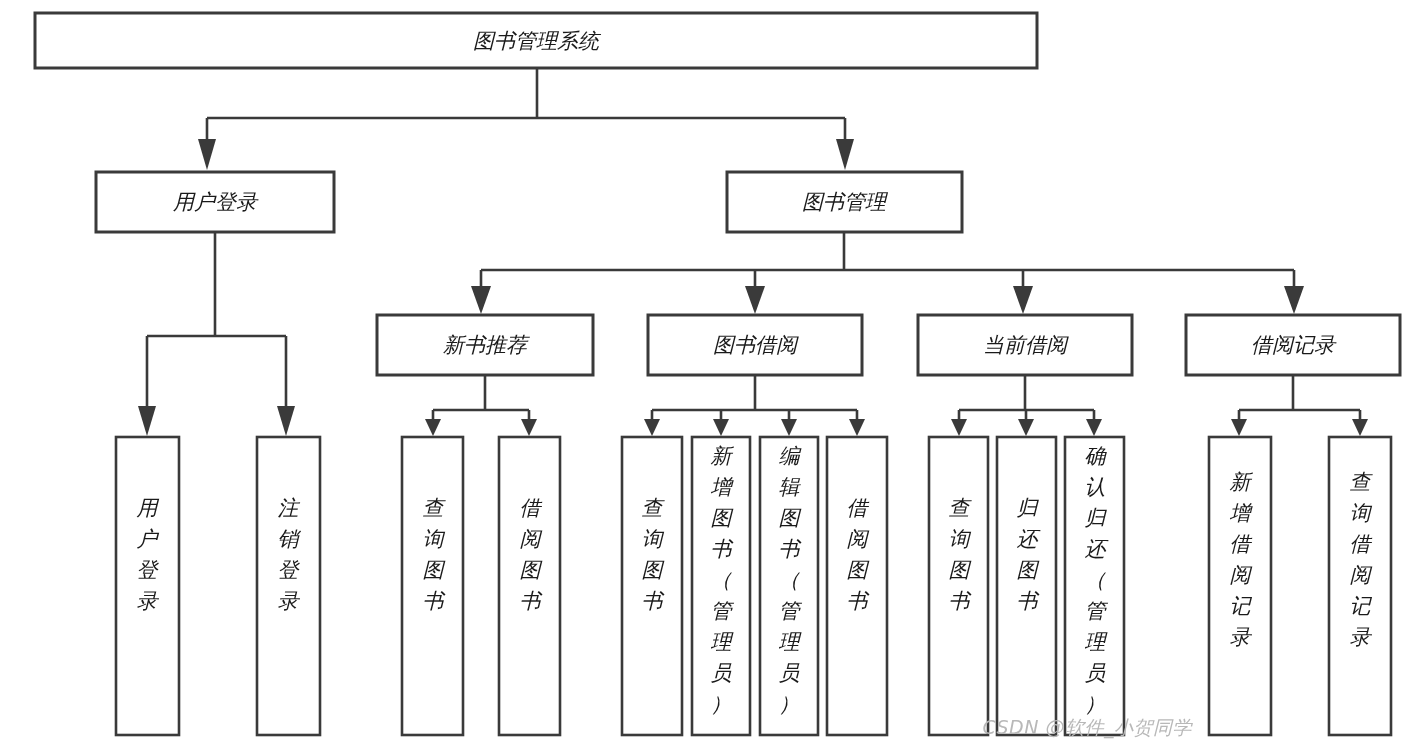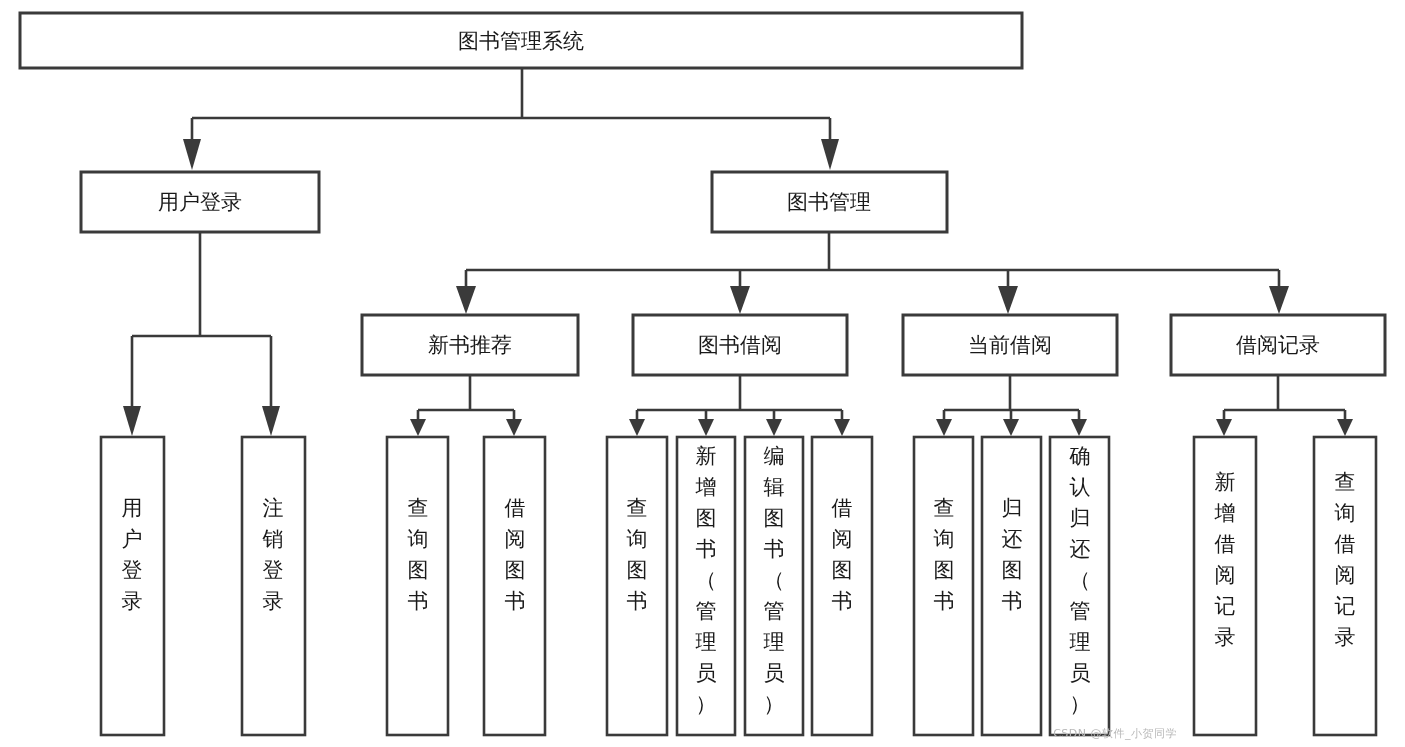--- a/index.html
+++ b/index.html
@@ -9,24 +9,25 @@
   }
   body {
     width: 1405px;
     height: 747px;
     font-family: "DejaVu Sans", "Liberation Sans", sans-serif;
     overflow: hidden;
     position: relative;
   }
   #diagram-root {
     position: absolute;
-    left: 0;
+    left: 15px;
     top: 0;
     width: 1191px;
     height: 747px;
+    font-style: italic;
   }
   svg.flow {
     display: block;
     width: 1405px;
     height: 747px;
   }
   .node-rect {
     fill: #ffffff;
     stroke: #3a3a3a;
     stroke-width: 3;
@@ -56,21 +57,21 @@
     fill: #1a1a1a;
     font-family: "DejaVu Sans", "Liberation Sans", sans-serif;
     font-size: 21px;
     text-anchor: middle;
   }
   .watermark {
     position: absolute;
     right: 14px;
     bottom: 6px;
     font-family: "DejaVu Sans", "Liberation Sans", sans-serif;
-    font-size: 11px;
+    font-size: 19px;
     color: #b8b8b8;
     letter-spacing: 0.5px;
     white-space: nowrap;
     user-select: none;
   }
 </style>
 </head>
 <body>
 
 <div id="diagram-root">

